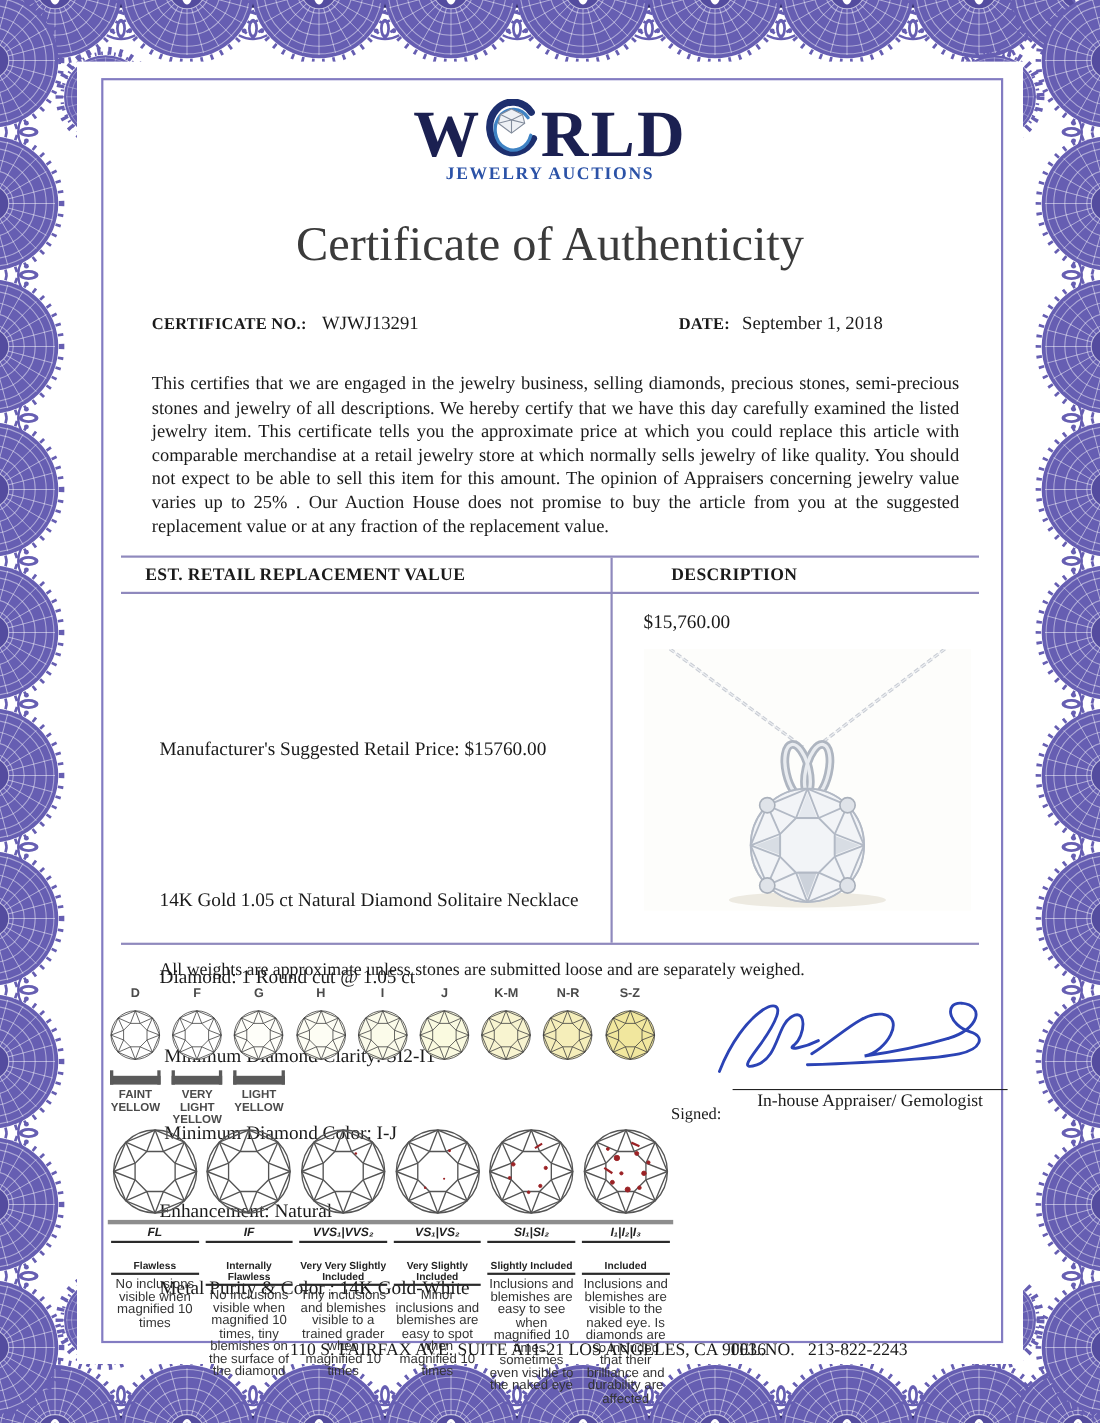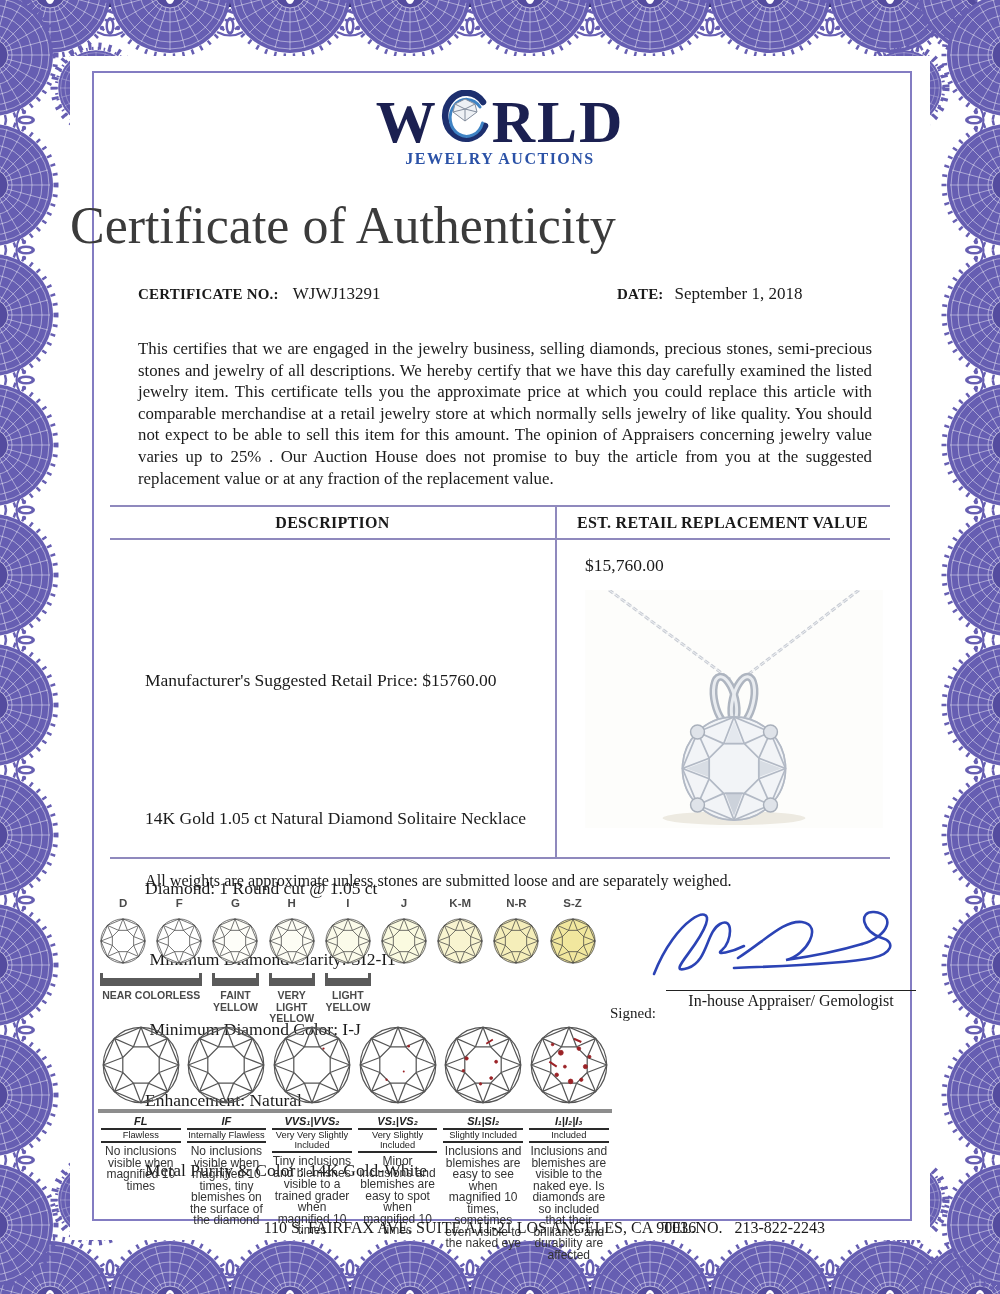--- a/index.html
+++ b/index.html
@@ -9,21 +9,21 @@
   #border-svg{position:absolute;left:0;top:0;width:1000px;height:1294px;z-index:0;}
   
   #page{position:absolute;left:70px;top:56px;width:860px;height:1184px;background:#fff;z-index:1;}
   #inner-rule{position:absolute;left:22px;top:15px;width:816px;height:1146px;border:2px solid #837cc2;}
   
   #logo{position:absolute;left:0;top:34px;width:860px;text-align:center;}
   .logo-row{display:flex;justify-content:center;align-items:flex-end;}
   .logo-word{font-family:"Liberation Serif",serif;font-weight:bold;font-size:60px;line-height:56px;color:#1b2051;letter-spacing:2px;}
   #logo-sub{font-family:"Liberation Serif",serif;font-weight:bold;font-size:16px;color:#2b52a7;letter-spacing:1.5px;margin-top:0px;}
   
-  #title{position:absolute;left:0;top:140px;width:860px;text-align:left;font-size:52px;color:#3b3b3b;}
+  #title{position:absolute;left:0;top:140px;width:860px;text-align:center;font-size:44px;color:#3b3b3b;}
   
   .cert-label{font-weight:bold;font-size:15px;letter-spacing:0.2px;}
   .cert-value{font-size:17px;}
   
   #statement{position:absolute;left:68px;top:282px;width:734px;font-size:16.8px;line-height:21.6px;text-align:justify;}
   
   #table{position:absolute;left:40px;top:449px;width:780px;height:350px;border-top:2px solid #8f89bd;border-bottom:2px solid #8f89bd;}
   #table-divider{position:absolute;left:445px;top:0;bottom:0;width:2px;background:#8f89bd;}
   #table-header{height:31px;border-bottom:2px solid #8f89bd;display:flex;}
   .th{font-weight:bold;font-size:16px;line-height:31px;text-align:center;letter-spacing:0.3px;}
@@ -51,21 +51,21 @@
   #sig-line{position:absolute;left:56px;top:94px;width:250px;border-top:1.5px solid #222;}
   #sig-role{position:absolute;left:56px;top:96px;width:250px;text-align:center;font-size:16px;}
   
   #clarity{position:absolute;left:28px;top:968px;width:514px;font-family:"Liberation Sans",sans-serif;}
   .cl-dia-row{display:flex;}
   .cl-dia{width:85.6px;display:flex;justify-content:center;}
   #cl-bar{height:4px;background:#8d8d8d;margin-top:3px;}
   .cl-cols{display:flex;}
   .cl-col{width:85.6px;padding:0 3px;box-sizing:border-box;text-align:center;}
   .cl-grade{font-size:11px;font-weight:bold;color:#222;padding:2px 0 1px;border-bottom:2.5px solid #2a2a2a;font-style:italic;}
-  .cl-name{font-size:9.3px;font-weight:normal;color:#222;padding:0 0 1px;border-bottom:2.5px solid #2a2a2a;}
+  .cl-name{font-size:9.3px;font-weight:bold;color:#222;padding:16px 0 1px;border-bottom:2.5px solid #2a2a2a;}
   .cl-desc{font-size:12px;line-height:11.5px;color:#333;padding-top:3px;}
   
   #footer-address{position:absolute;left:60px;top:1163px;width:700px;text-align:center;font-size:16px;}
   #footer-tel{position:absolute;right:32px;top:1163px;width:236px;font-size:16px;}
   svg{display:inline-block;}
 </style>
 </head>
 <body>
 
 <svg width="0" height="0" style="position:absolute" aria-hidden="true">
@@ -218,22 +218,22 @@
   </div>
   <div class="abs" style="left:547px;top:228px;">
     <span class="cert-label">DATE:</span>
     <span class="cert-value" style="margin-left:7px;">September 1, 2018</span>
   </div>
 
   <div id="statement">This certifies that we are engaged in the jewelry business, selling diamonds, precious stones, semi-precious stones and jewelry of all descriptions.  We hereby certify that we have this day carefully examined the listed jewelry item. This certificate tells you the approximate price at which you could replace this article with comparable merchandise at a retail jewelry store at which normally sells jewelry of like quality.  You should not expect to be able to sell this item for this amount.  The opinion of Appraisers concerning jewelry value varies up to 25% .   Our Auction House does not promise to buy the article from you at the suggested replacement value or at any fraction of the replacement value.</div>
 
   <div id="table">
     <div id="table-header">
+      <div class="th" style="width:335px;">EST. RETAIL REPLACEMENT VALUE</div>
       <div class="th" style="width:445px;">DESCRIPTION</div>
-      <div class="th" style="width:335px;">EST. RETAIL REPLACEMENT VALUE</div>
     </div>
     <div id="table-divider"></div>
     <div id="desc-cell">
       <div class="desc-gap"></div>
       <div>Manufacturer's Suggested Retail Price: $15760.00</div>
       <div class="desc-gap"></div>
       <div>14K Gold 1.05 ct Natural Diamond Solitaire Necklace</div>
       <div>Diamond: 1 Round cut @ 1.05 ct</div>
       <div> Minimum Diamond Clarity: SI2-I1</div>
       <div> Minimum Diamond Color: I-J</div>
@@ -334,24 +334,20 @@
       </div>
       <div class="grade-col">
         <div class="grade-label">S-Z</div>
         <svg width="48" height="48" viewBox="0 0 100 100" style="color:#3d3d3d;">
             <circle cx="50" cy="50" r="46" fill="#f1e79e"></circle>
             <use href="#dfacets"></use>
           </svg>
       </div>
     </div>
     <div id="group-row">
-      <div class="group" style="width:112.4px;">
-          <div class="bracket"></div>
-          <div class="group-label">NEAR COLORLESS</div>
-        </div>
       <div class="group" style="width:56.2px;">
           <div class="bracket"></div>
           <div class="group-label">FAINT YELLOW</div>
         </div>
       <div class="group" style="width:56.2px;">
           <div class="bracket"></div>
           <div class="group-label">VERY LIGHT YELLOW</div>
         </div>
       <div class="group" style="width:56.2px;">
           <div class="bracket"></div>

